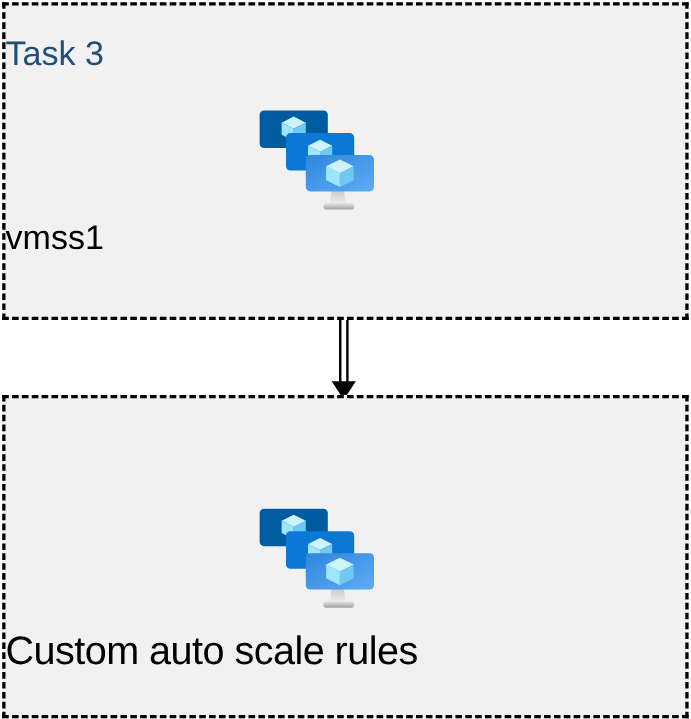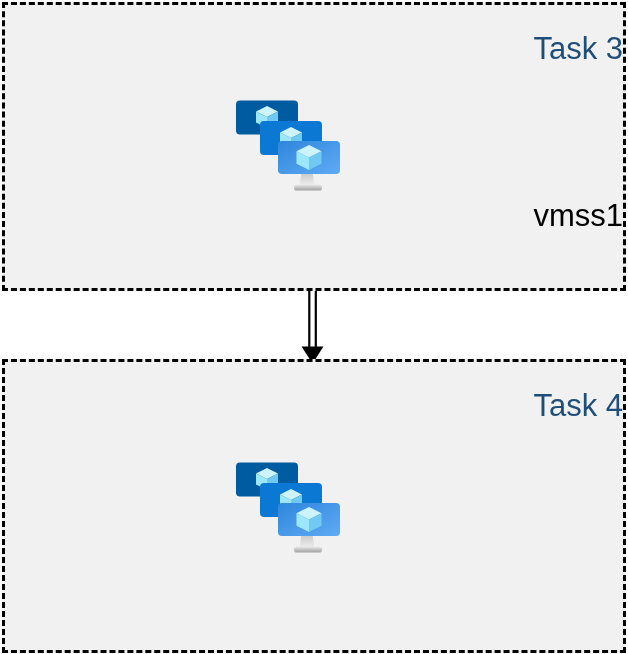--- a/index.html
+++ b/index.html
@@ -19,38 +19,38 @@
     background: var(--box_bg, #f1f1f1);
     border: 3px dashed var(--border, #000000);
     box-sizing: content-box;
   }
   #box1 { top: 2px;   height: 283px; }
   #box2 { top: 359px; height: 288px; }
 
   .task-title {
     position: absolute;
     top: 26px; left: 0; right: 0;
-    text-align: right;
+    text-align: left;
     font-size: 31px;
     line-height: 36px;
     color: var(--title, #1f4e79);
   }
 
   .icon-wrap {
     position: absolute;
     left: 50%;
     width: 105px; height: 91px;
   }
   #box1 .icon-wrap { top: 95px;  transform: translateX(calc(-50% - 26px)); }
   #box2 .icon-wrap { top: 100px; transform: translateX(calc(-50% - 26px)); }
 
   .labels {
     position: absolute;
     left: 0; right: 0;
-    text-align: right;
+    text-align: left;
     color: var(--label, #000000);
   }
   #box1 .labels { top: 192px; font-size: 31px; line-height: 38px; }
   #box2 .labels { top: 208px; font-size: 36px; line-height: 44px; letter-spacing: -0.5px; }
 
   .arrow {
     position: absolute;
     left: 300px; top: 291px;
     width: 27px; height: 73px;
   }
@@ -105,21 +105,23 @@
     </div>
   </div>
 
   <svg class="arrow" width="27" height="73" viewBox="0 0 27 73">
     <line x1="9.3" y1="0" x2="9.3" y2="57" stroke="#000000" stroke-width="2.2"></line>
     <line x1="15.8" y1="0" x2="15.8" y2="57" stroke="#000000" stroke-width="2.2"></line>
     <polygon points="1.5,55.5 23.5,55.5 12.5,72.5" fill="#000000"></polygon>
   </svg>
 
   <div class="task-box" id="box2">
-    <div class="task-title">Task 4</div>
     <div class="icon-wrap">
       <svg width="105" height="91" viewBox="0 0 105 91">
         <use href="#vmss-icon"></use>
       </svg>
+    </div>
+    <div class="labels">
+      <div>Custom auto scale rules</div>
     </div>
   </div>
 
 </div>
 
 </body></html>

